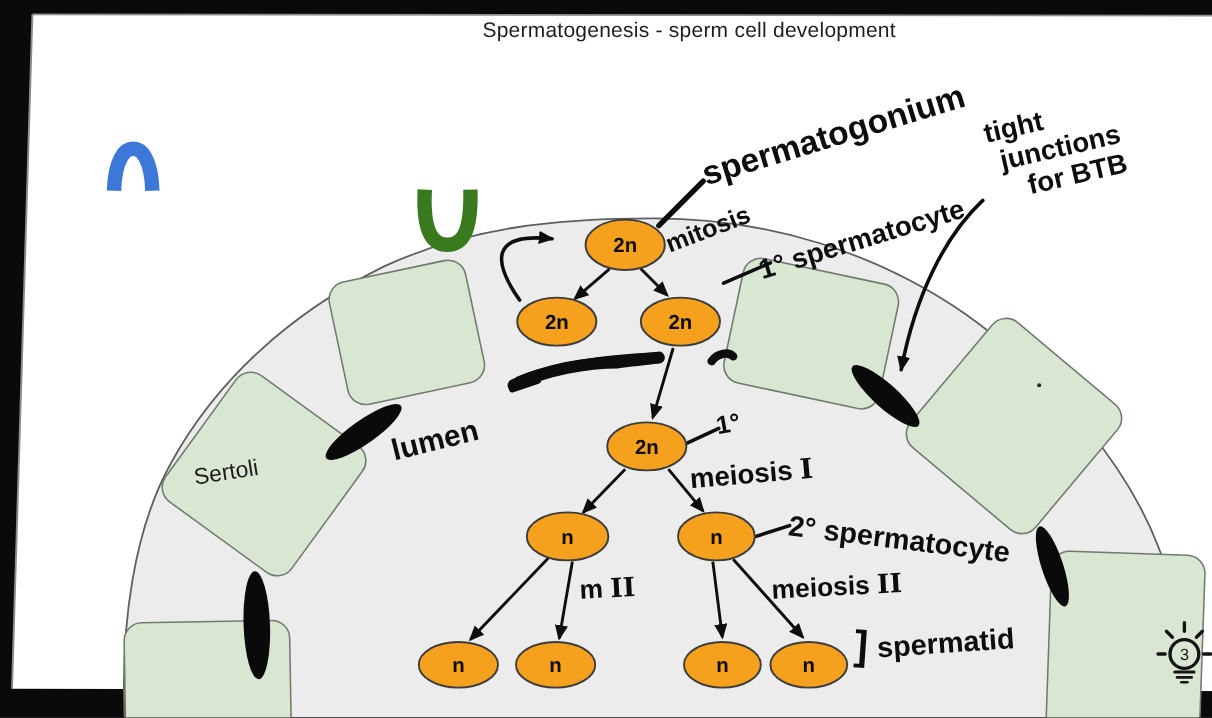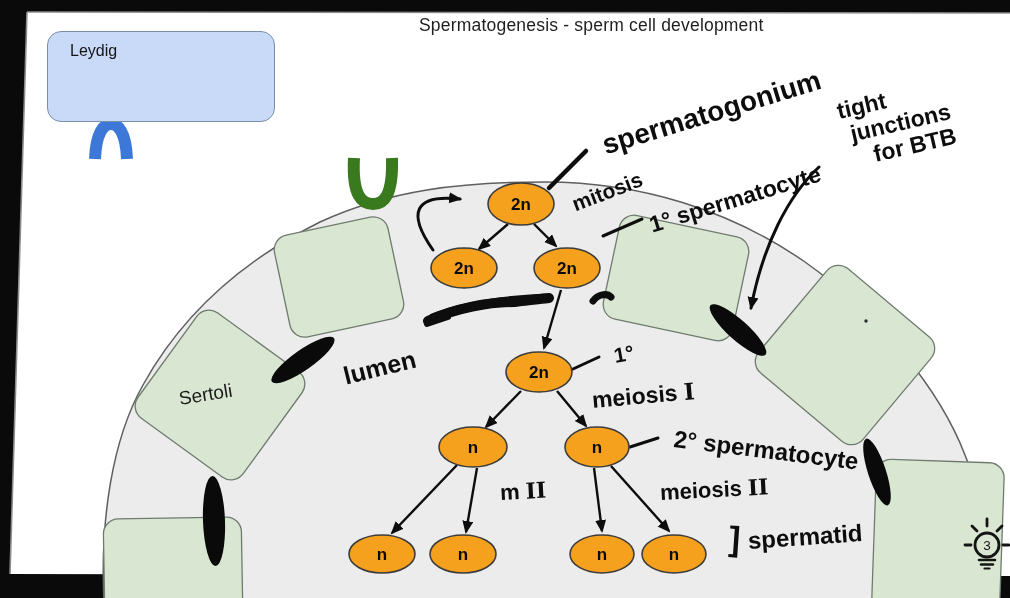--- a/index.html
+++ b/index.html
@@ -1,21 +1,21 @@
 <!DOCTYPE html>
 <html><head>
 <meta charset="utf-8">
 <style>
   html,body{margin:0;padding:0;background:#000;}
   .screen{position:relative;width:1010px;height:598px;background:#0a0a0a;overflow:hidden;
           font-family:"Liberation Sans",sans-serif;}
   .canvas{position:absolute;left:0;top:0;width:1010px;height:598px;background:#ffffff;
           clip-path:polygon(27px 12px,1010px 13px,1010px 576px,10px 574px);}
   svg.art{position:absolute;left:0;top:0;z-index:2;}
-  .labels{position:absolute;left:0;top:0;width:990px;height:598px;z-index:3;pointer-events:none;margin-left:17px;}
+  .labels{position:absolute;left:0;top:0;width:990px;height:598px;z-index:3;pointer-events:none;}
   .title{position:absolute;left:402px;top:15px;font-size:17.5px;color:#1e1e1e;letter-spacing:.2px;}
   .leydig-box{position:absolute;left:30px;top:31px;width:228px;height:91px;background:#c9daf8;
           border:1.6px solid #7b8fa8;border-radius:14px;box-sizing:border-box;}
   .leydig-box span{position:absolute;left:22px;top:10px;font-size:16px;color:#151515;}
   .hw{position:absolute;font-weight:700;color:#0d0d0d;white-space:nowrap;transform-origin:0 50%;}
   .typed{position:absolute;color:#1b1b1b;white-space:nowrap;transform-origin:0 50%;}
   .rn{font-family:"DejaVu Serif",serif;}
   .tj-block div{line-height:1.08;}
 </style>
 </head>
@@ -118,23 +118,20 @@
       <line x1="979" y1="560" x2="995" y2="560" stroke-width="2.6"></line>
       <line x1="981" y1="564.5" x2="993" y2="564.5" stroke-width="2.4"></line>
       <line x1="984.5" y1="568.5" x2="989.5" y2="568.5" stroke-width="2.2"></line>
       <text x="987" y="550" text-anchor="middle" fill="#141414" stroke="none" font-size="13.5" font-family="Liberation Sans, sans-serif">3</text>
     </g>
   </svg>
 
   <div class="labels">
     <div class="title">Spermatogenesis - sperm cell development</div>
 
-    <div class="leydig-box" style="pointer-events:none;">
-      <span>Leydig</span>
-    </div>
 
     <div class="typed" style="left:162px;top:388px;font-size:19px;transform:rotate(-9deg);">Sertoli</div>
 
     <div class="hw" style="left:586px;top:130px;font-size:28px;transform:rotate(-17deg);">spermatogonium</div>
 
     <div class="hw" style="left:556px;top:193px;font-size:21px;transform:rotate(-21deg);">mitosis</div>
 
     <div class="hw" style="left:633px;top:212px;font-size:23px;transform:rotate(-17deg);">1° spermatocyte</div>
 
     <div class="hw tj-block" style="left:820px;top:100px;font-size:23px;transform:rotate(-13deg);">

